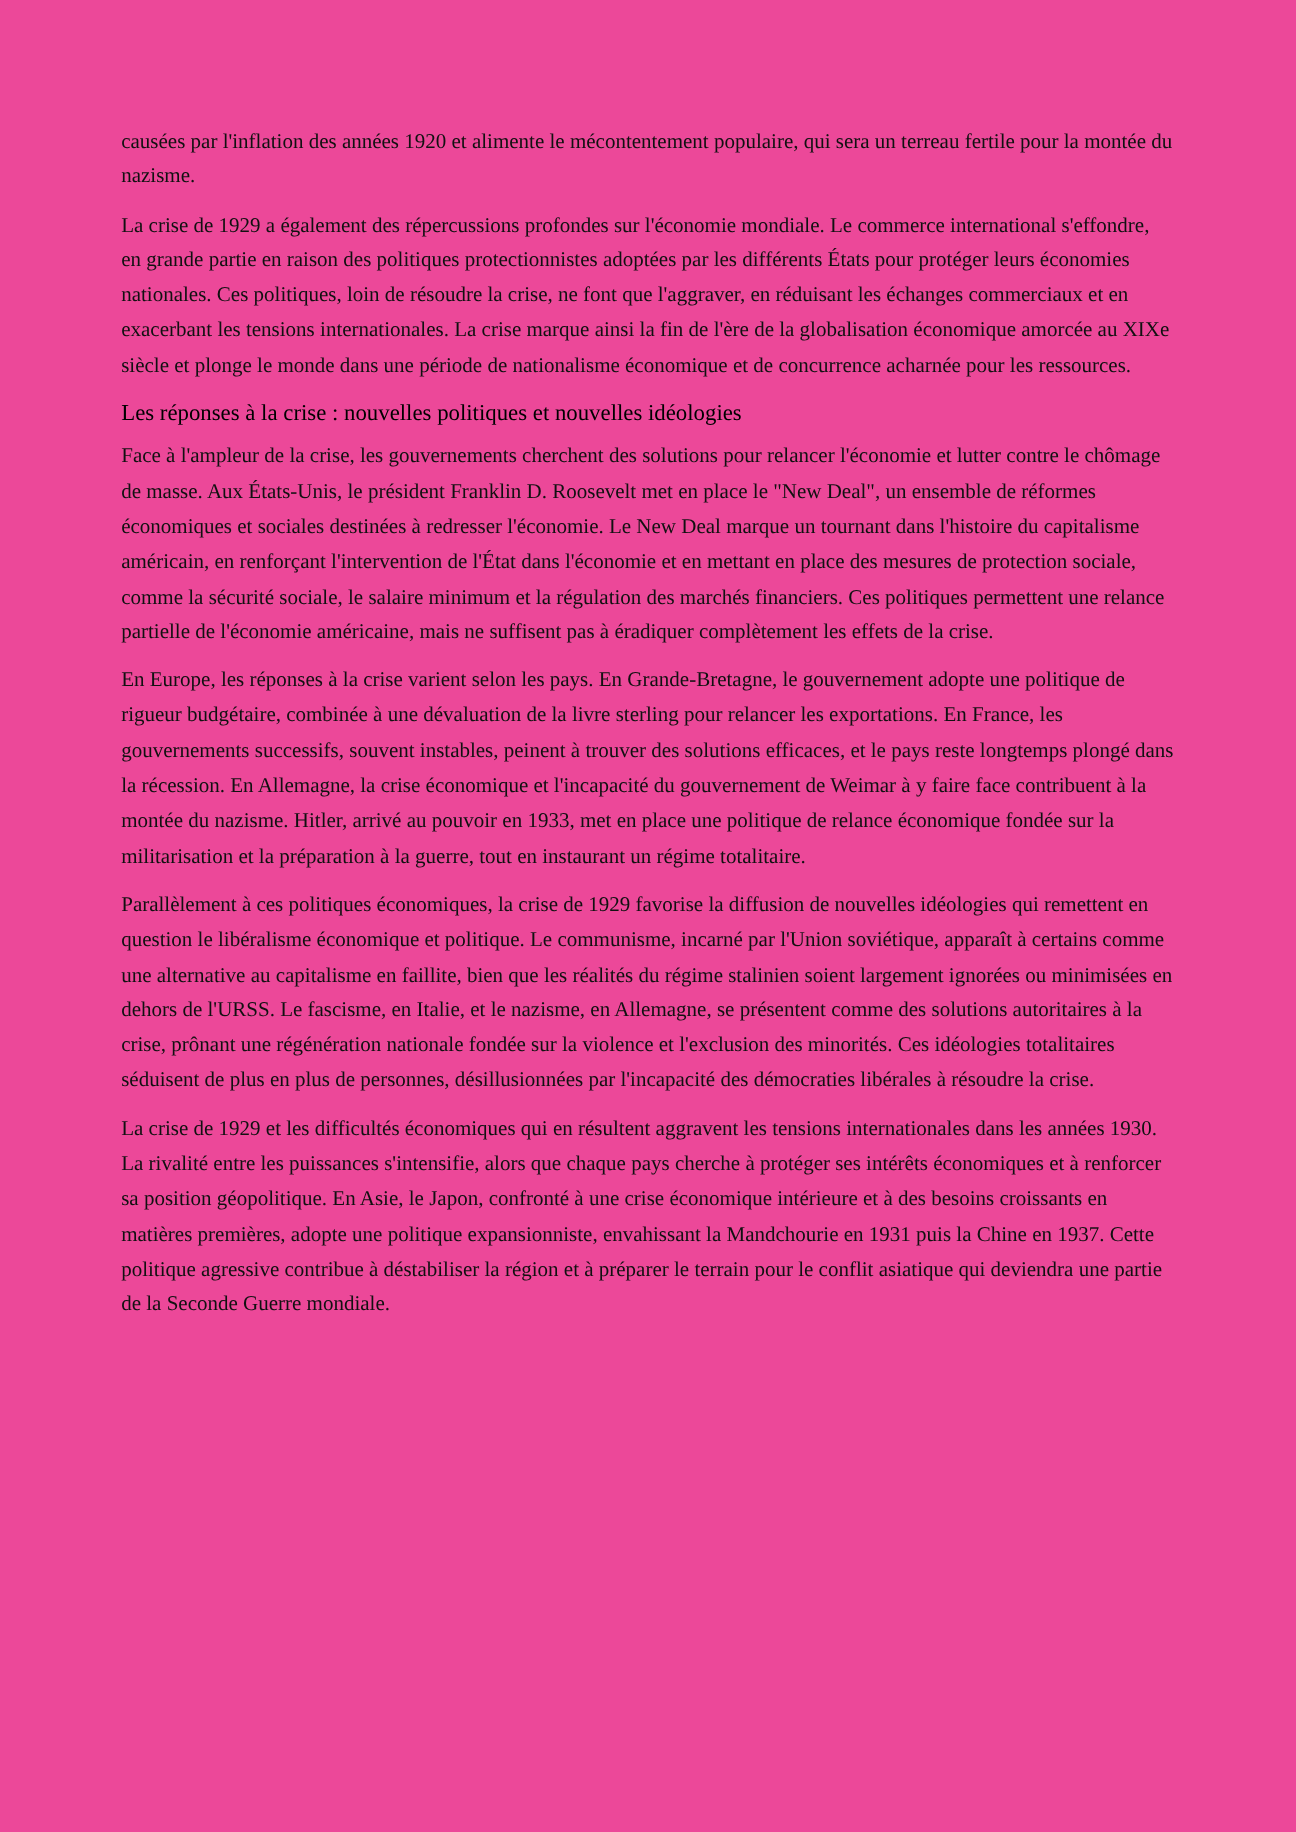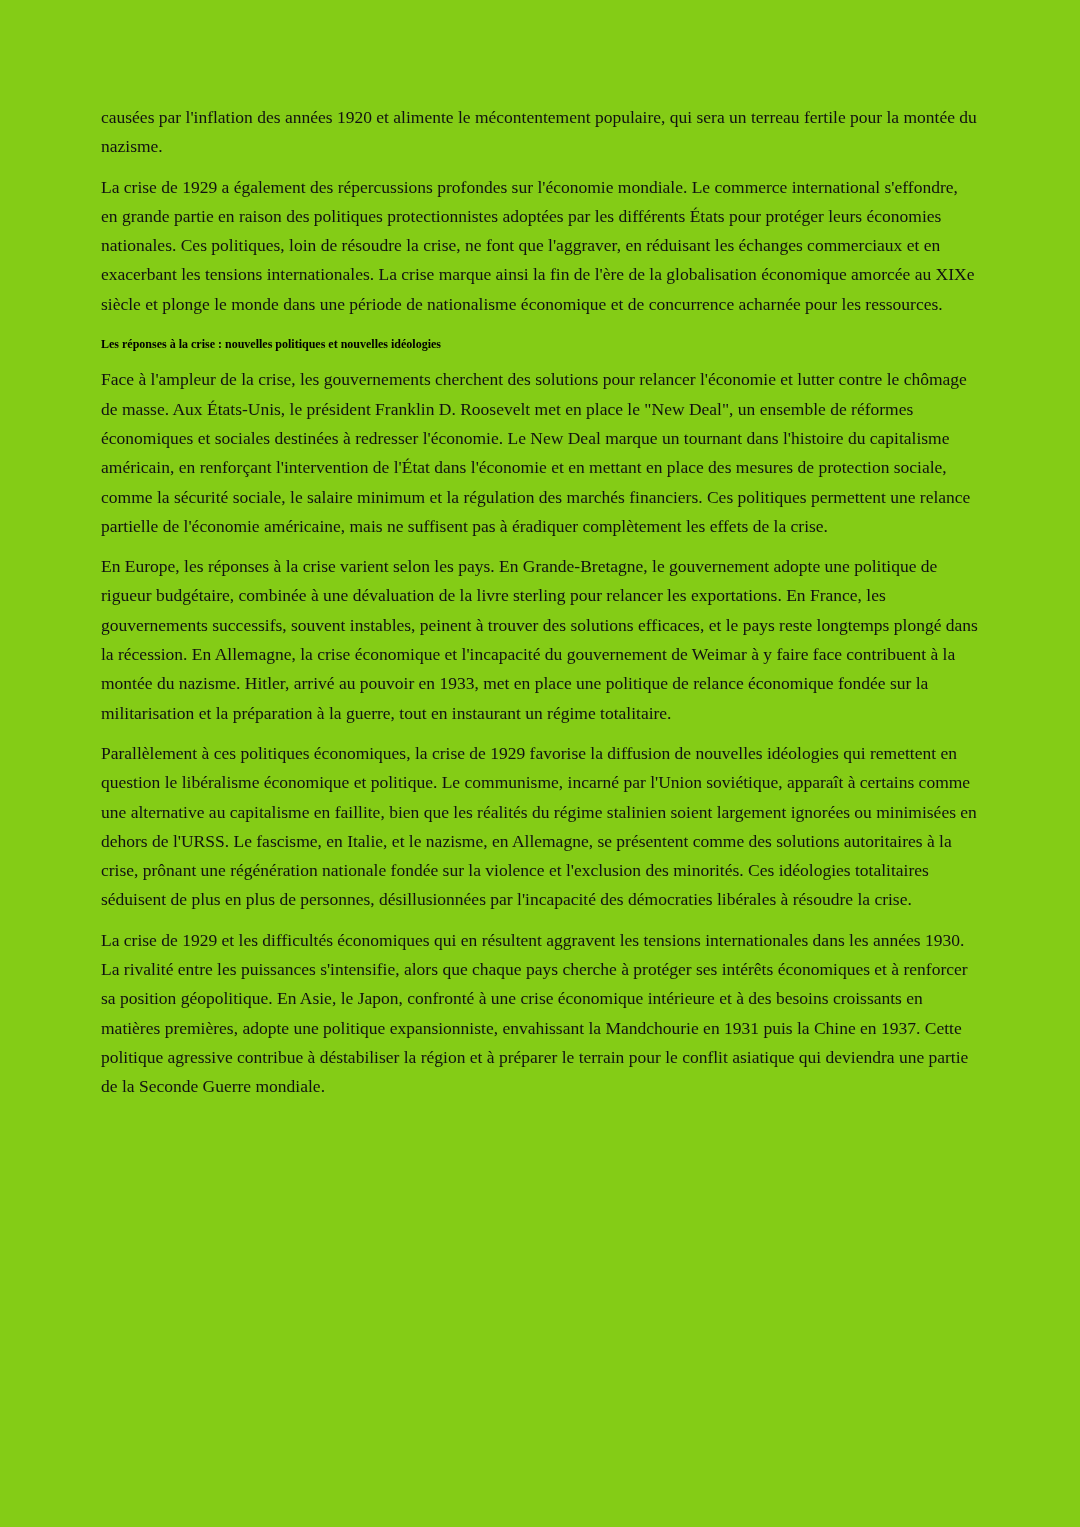--- a/index.html
+++ b/index.html
@@ -3,36 +3,36 @@
 <meta charset="utf-8">
 <style>
   * { margin: 0; padding: 0; box-sizing: border-box; }
   html, body {
     background: #ffffff;
     font-family: "Liberation Serif", "DejaVu Serif", serif;
   }
   .page {
     width: 1080px;
     height: 1527px;
-    background: #84cc16;
+    background: #ec4899;
     color: #000000;
     padding: 103px 102px 40px 101px;
     overflow: hidden;
   }
   .doc-text p {
     font-size: 17.5px;
     line-height: 29.3px;
     margin-bottom: 11px;
     text-align: left;
     color: #111111;
   }
   .doc-text h2 {
-    font-size: 12px;
+    font-size: 19px;
     line-height: 29.3px;
-    font-weight: bold;
+    font-weight: normal;
     margin-top: 4px;
     margin-bottom: 6px;
     color: #000000;
   }
 </style>
 </head>
 <body>
 
 <div class="page">
   <div class="doc-text">

